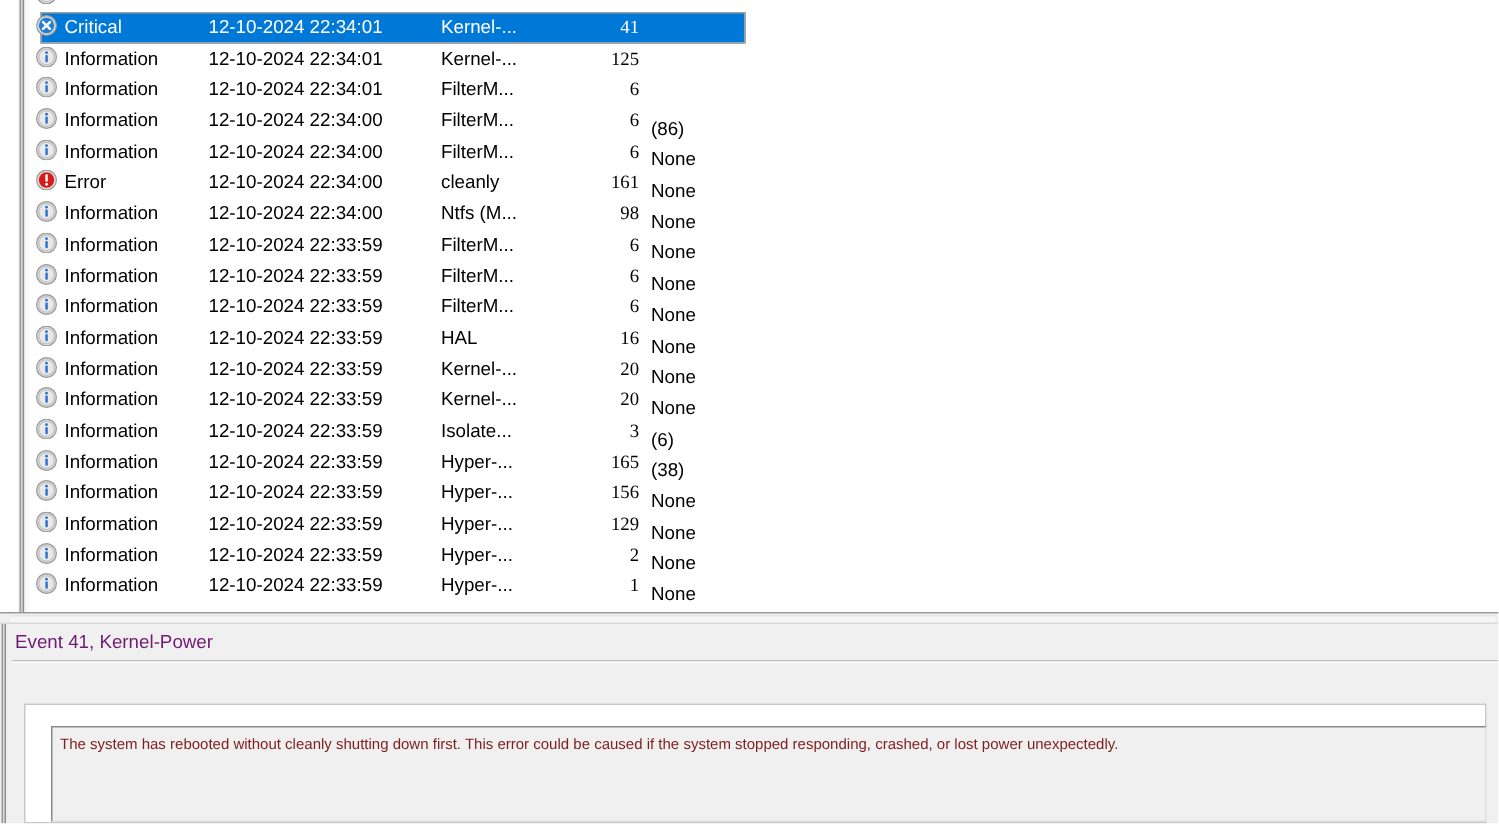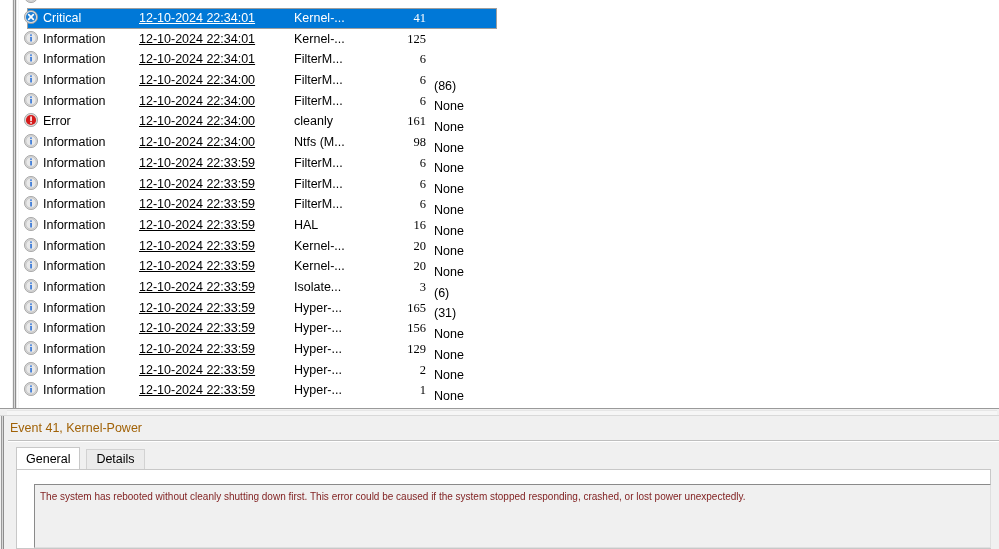--- a/index.html
+++ b/index.html
@@ -79,21 +79,21 @@
   .row.selected .c-id,
   .row.selected .c-cat { color: #ffffff; }
 
   .cell {
     position: absolute;
     top: 0;
     overflow: hidden;
   }
   .c-icon   { left: 5px;  width: 18px; top: 2px; }
   .c-level  { left: 24px; width: 92px; }
-  .c-date   { left: 120px; width: 150px; text-decoration: underline; }
+  .c-date   { left: 120px; width: 150px; }
   .c-source { left: 275px; width: 80px; }
   .c-id     { left: 355px; width: 52px; text-align: right; font-family: Liberation Serif, serif; }
   .c-cat    { left: 415px; width: 70px; margin-top: 47px; }
 
   
   .ico {
     display: block;
     width: 14px;
     height: 14px;
     border-radius: 50%;
@@ -137,21 +137,21 @@
   #detail-pane .rail-e { background: #f0f0f0; }
 
   #detail-title {
     position: absolute;
     left: 10px;
     top: 2px;
     right: 0;
     height: 20px;
     line-height: 20px;
     font-size: 12.5px;
-    color: #a16207;
+    color: #701a75;
   }
   #detail-title-rule {
     position: absolute;
     left: 8px;
     top: 24px;
     right: 0px;
     height: 1px;
     background: #bfbfbf;
   }
   #detail-title-rule2 {
@@ -467,21 +467,21 @@
               <circle cx="7" cy="7" r="5.1" fill="#e9e9e9" stroke="#b8b8b8" stroke-width="0.6"></circle>
               <circle cx="7" cy="4.1" r="0.95" fill="#2b6fd4"></circle>
               <rect x="6.25" y="5.7" width="1.6" height="4.8" rx="0.6" fill="#2b6fd4"></rect>
             </svg>
           </span>
         </div>
         <div class="cell c-level">Information</div>
         <div class="cell c-date">12-10-2024 22:33:59</div>
         <div class="cell c-source">Kernel-...</div>
         <div class="cell c-id">20</div>
-        <div class="cell c-cat">(31)</div>
+        <div class="cell c-cat">(38)</div>
       </div>
       <div class="row">
         <div class="cell c-icon">
           <span class="ico">
             <svg width="14" height="14" viewBox="0 0 14 14">
               <circle cx="7" cy="7" r="6.6" fill="#d8d8d8" stroke="#9a9a9a" stroke-width="0.8"></circle>
               <circle cx="7" cy="7" r="5.1" fill="#e9e9e9" stroke="#b8b8b8" stroke-width="0.6"></circle>
               <circle cx="7" cy="4.1" r="0.95" fill="#2b6fd4"></circle>
               <rect x="6.25" y="5.7" width="1.6" height="4.8" rx="0.6" fill="#2b6fd4"></rect>
             </svg>
@@ -591,23 +591,19 @@
   <div class="rail rail-a"></div>
   <div class="rail rail-b"></div>
   <div class="rail rail-c"></div>
   <div class="rail rail-d"></div>
   <div class="rail rail-e"></div>
 
   <div id="detail-title">Event 41, Kernel-Power</div>
   <div id="detail-title-rule"></div>
   <div id="detail-title-rule2"></div>
 
-  <div id="tabstrip">
-      <div class="tab active" style="left: 0px;">General</div>
-      <div class="tab inactive" style="left: 70.4px;">Details</div>
-    </div>
 
   <div id="tabbody">
     <div id="desc-box">
       <div id="desc-text">The system has rebooted without cleanly shutting down first. This error could be caused if the system stopped responding, crashed, or lost power unexpectedly.</div>
     </div>
   </div>
 </div>
 
 </body></html>

